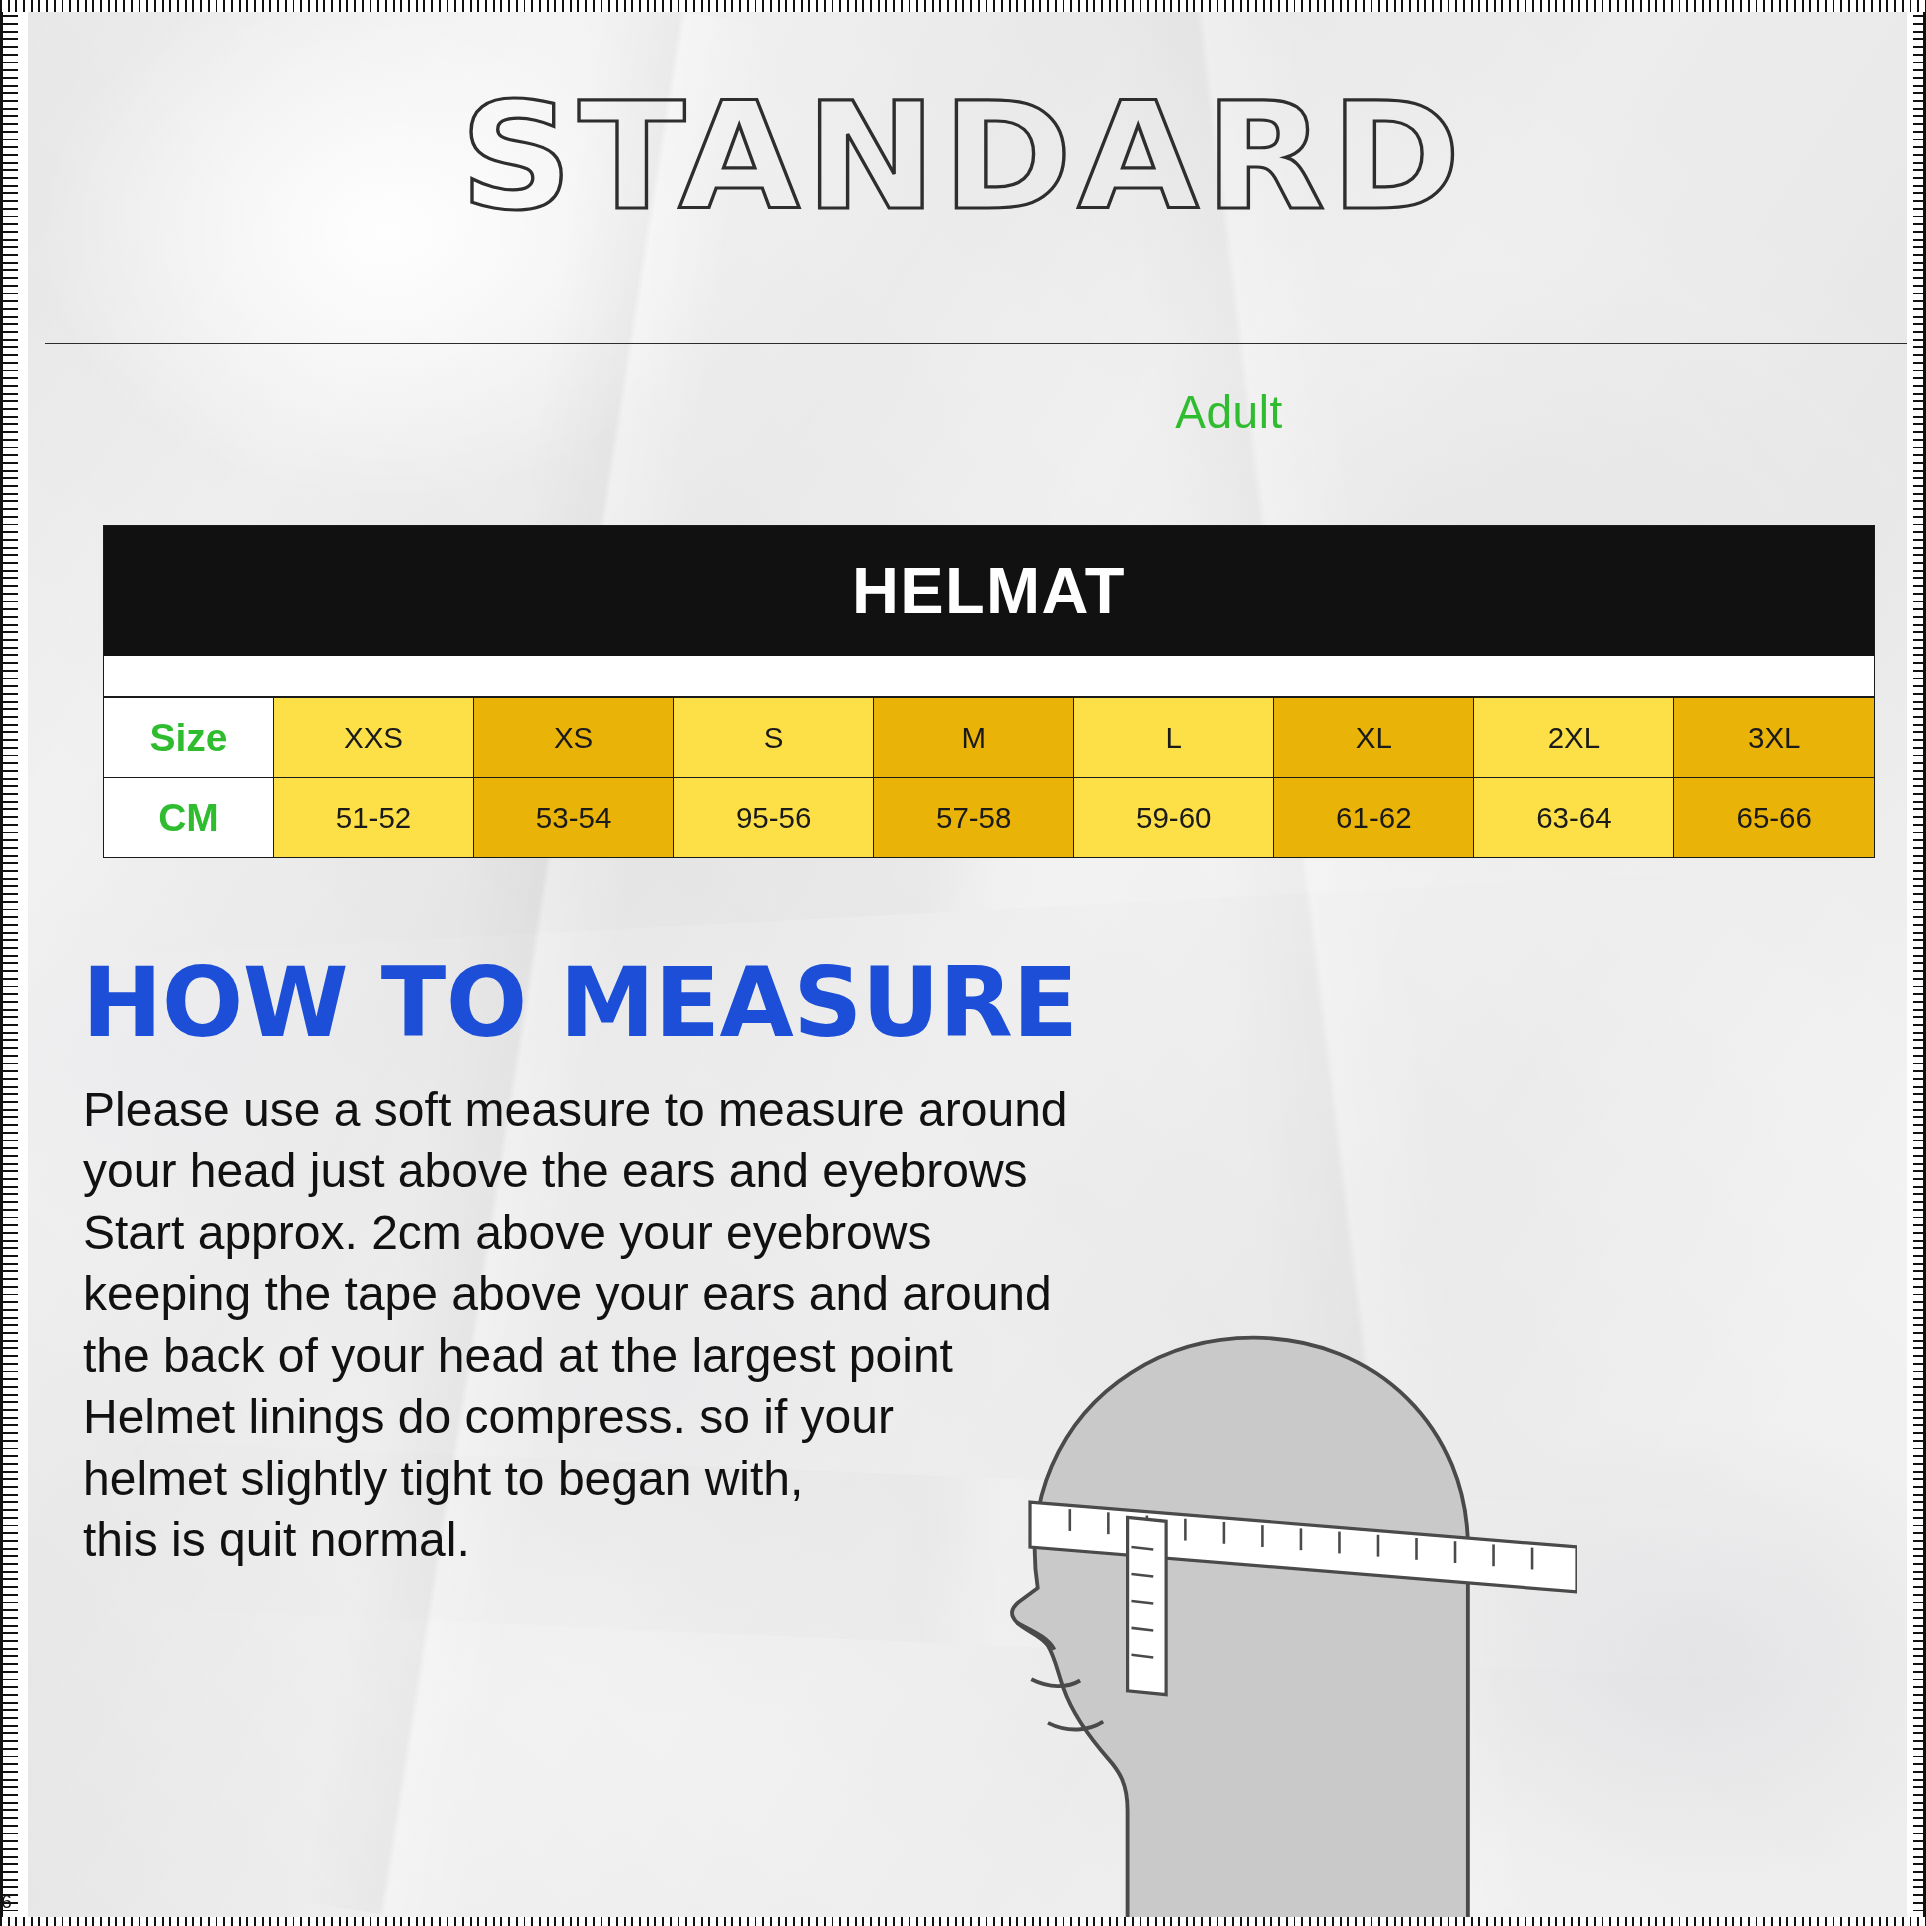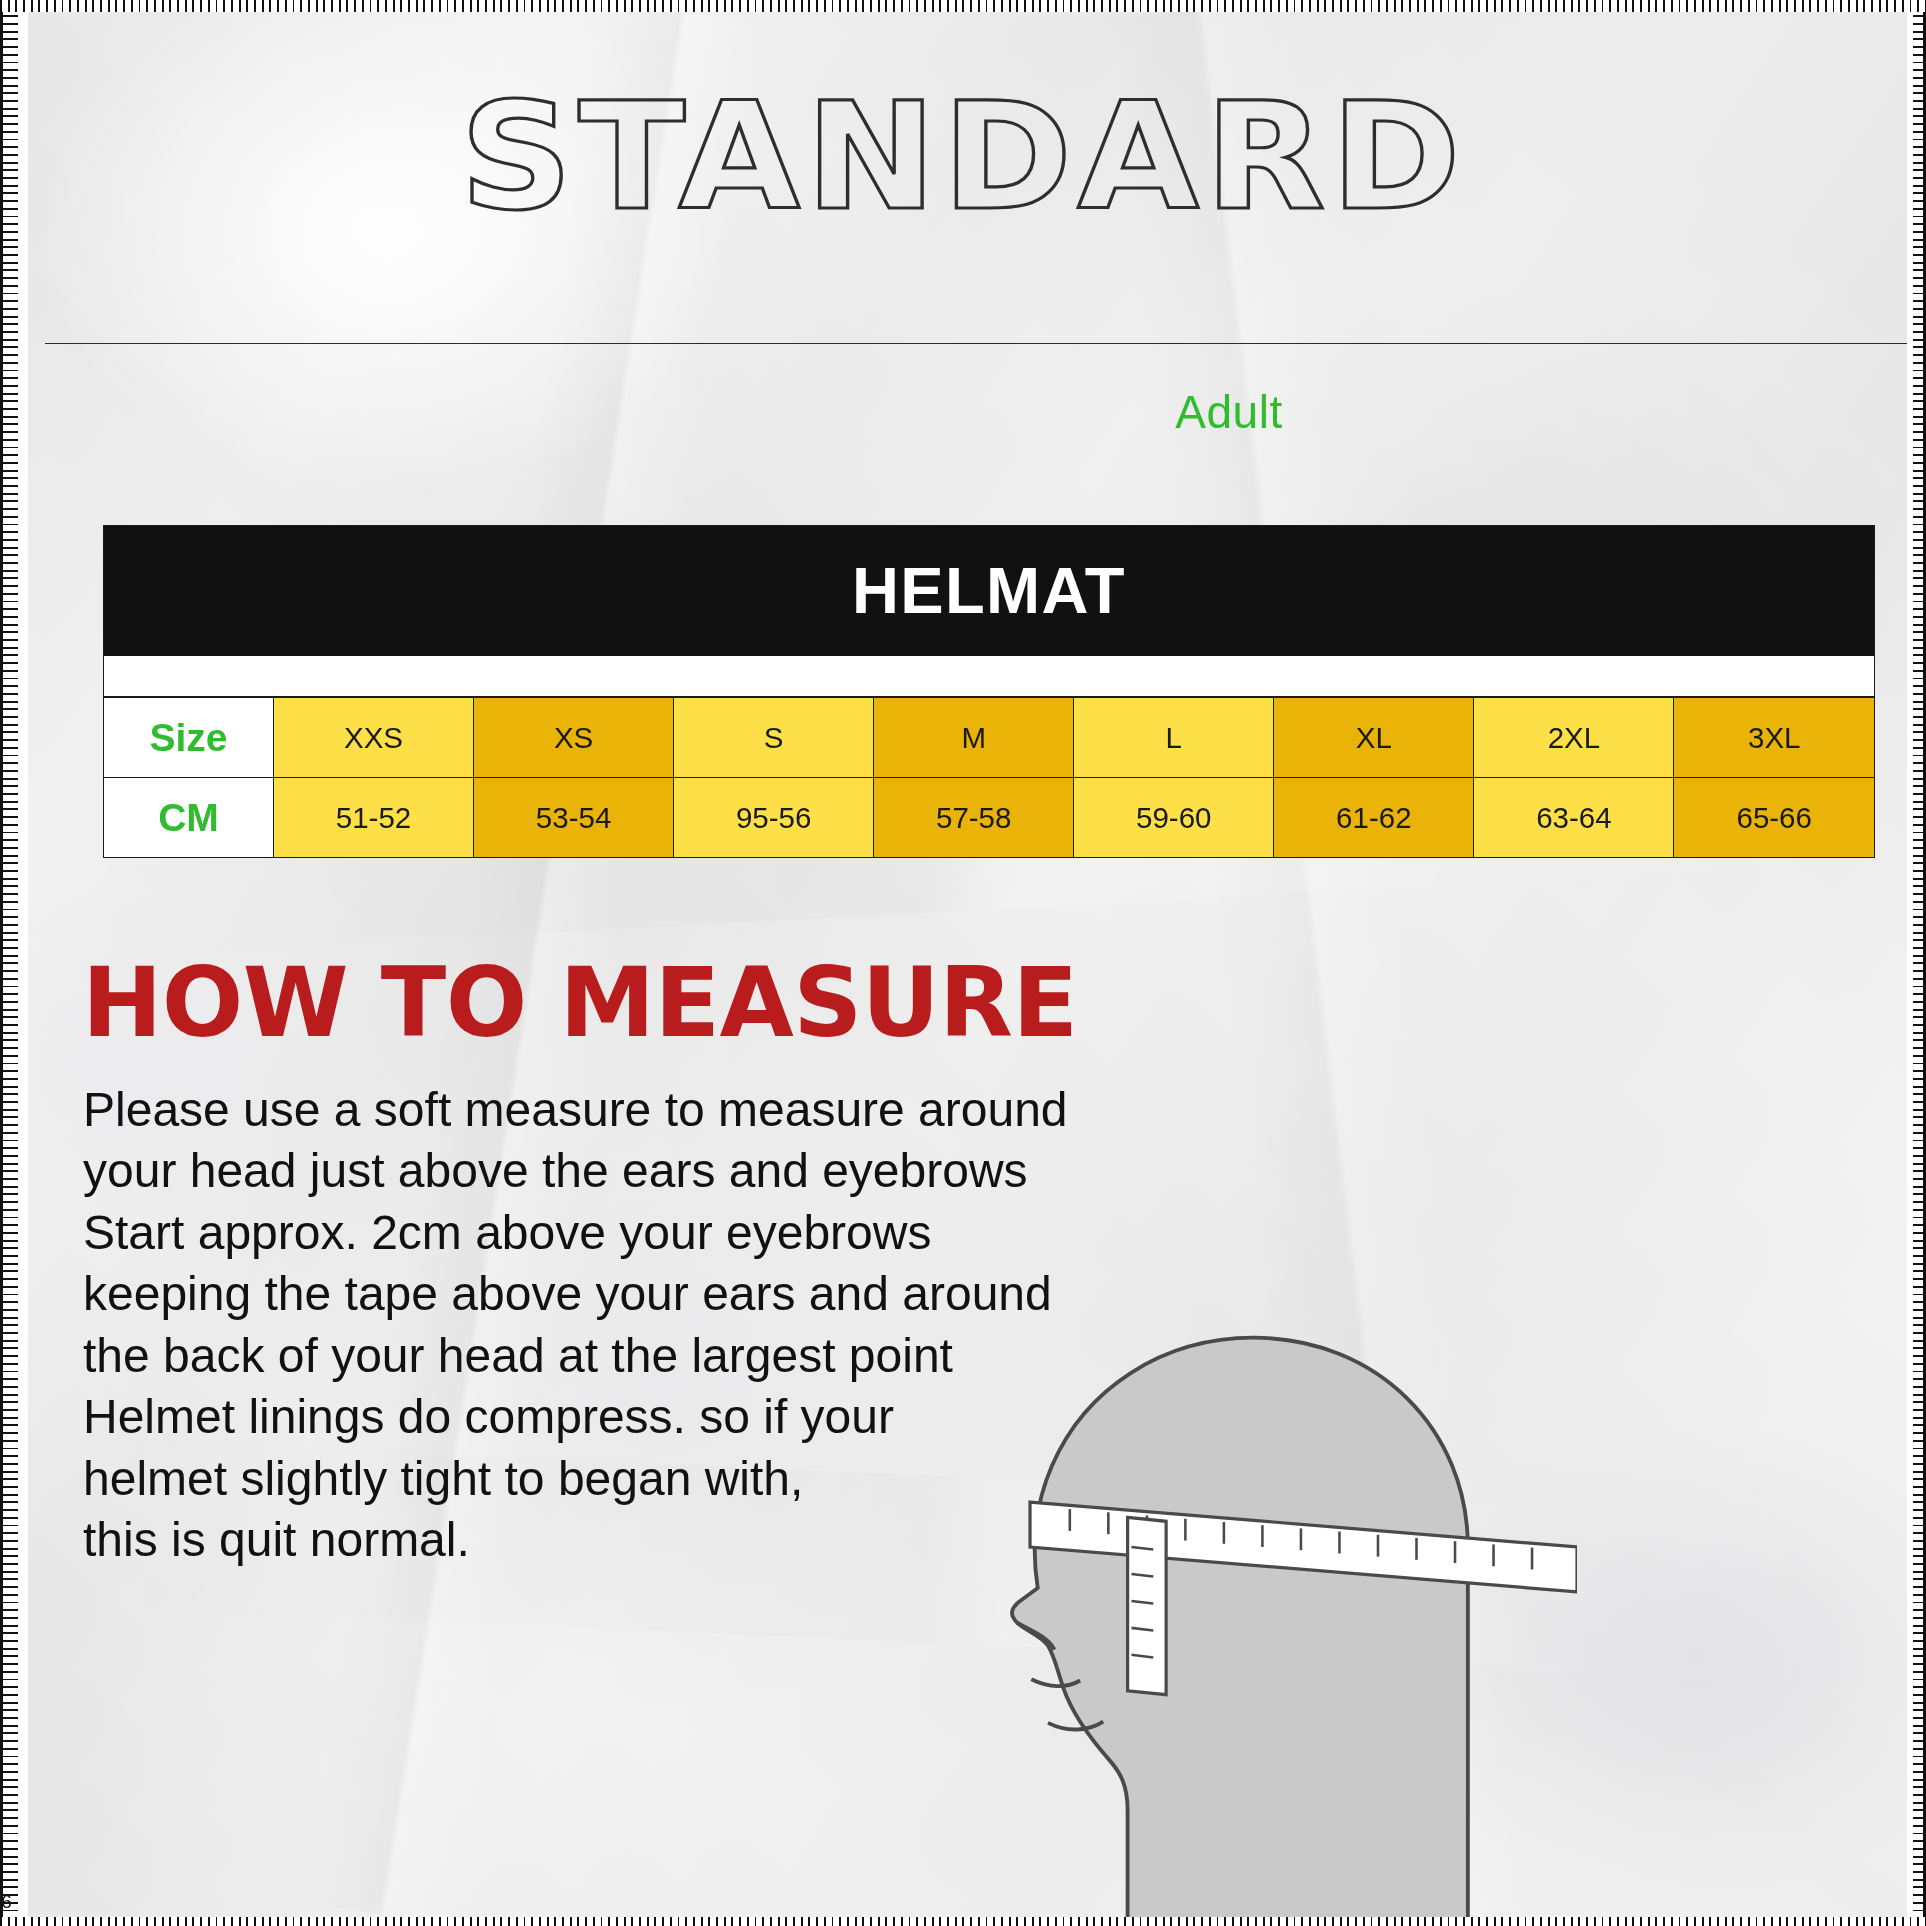--- a/index.html
+++ b/index.html
@@ -208,21 +208,21 @@
   table.size-table tr td:last-child { border-right: none; margin-left: 12px; }
   table.size-table tr:last-child td { border-bottom: none; }
 
   
   .how-title {
     position: absolute;
     left: 82px;
     top: 947px;
     font-size: 96px;
     font-weight: 700;
-    color: #b91c1c;
+    color: #1d4ed8;
     letter-spacing: -0.6px;
     font-family: "DejaVu Sans", sans-serif;
   }
   .how-body {
     position: absolute;
     left: 83px;
     top: 1079px;
     width: 1348px;
     font-size: 48px;
     line-height: 1.28;

